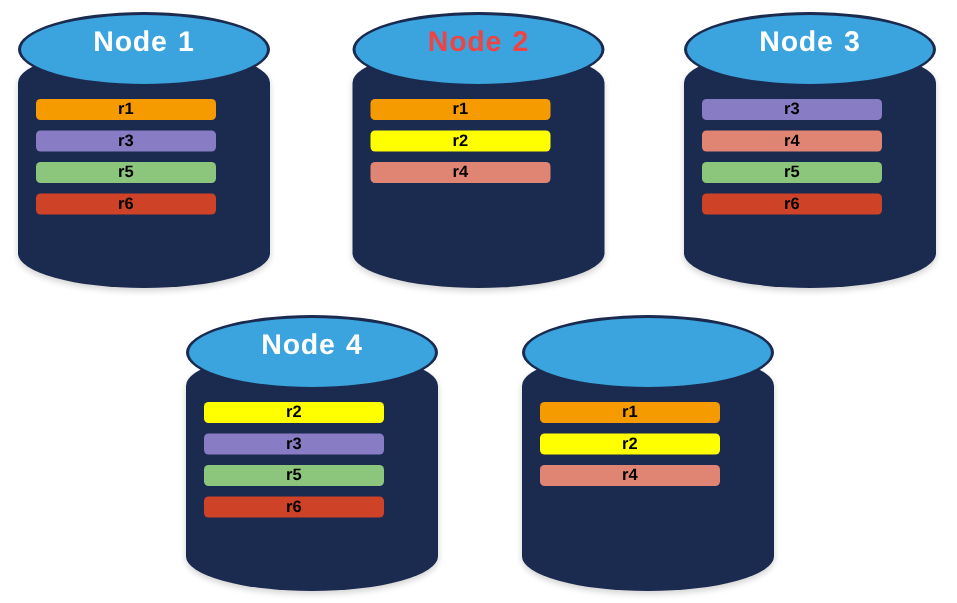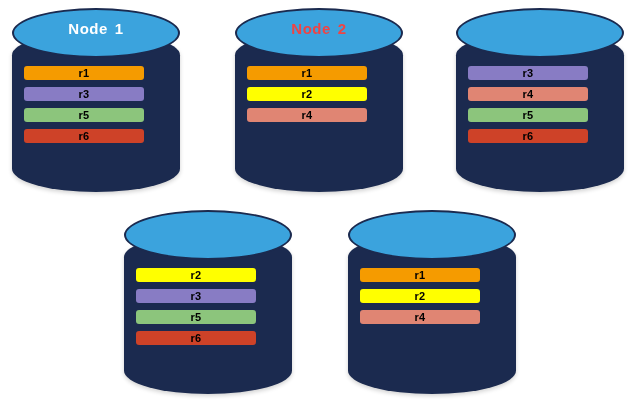--- a/index.html
+++ b/index.html
@@ -48,21 +48,21 @@
     border: 2px solid #1b2a4f;
     box-sizing: border-box;
   }
   .node .node-title {
     position: absolute;
     left: 0;
     top: 10px;
     width: 168px;
     text-align: center;
     color: #ffffff;
-    font-size: 15px;
+    font-size: 19px;
     font-weight: bold;
     letter-spacing: 0.5px;
     line-height: 22px;
     z-index: 3;
     pointer-events: none;
   }
   .node .node-title .num {
     margin-left: 7px;
   }
 
@@ -108,30 +108,32 @@
       <div class="node-title" style="color: #ef4444;"><span>Node</span><span class="num">2</span></div>
       <div class="replica-list">
         <div class="replica" style="background: rgb(245, 155, 0); color: rgb(0, 0, 0);">r1</div>
         <div class="replica" style="background: rgb(255, 255, 0); color: rgb(0, 0, 0);">r2</div>
         <div class="replica" style="background: rgb(224, 133, 115); color: rgb(0, 0, 0);">r4</div>
       </div>
     </div>
     <div class="node" style="left: 456px; top: 8px;">
       <div class="cyl-body" style="background: rgb(27, 42, 79);"></div>
       <div class="cyl-top" style="background: rgb(59, 163, 221); border-color: rgb(27, 42, 79);"></div>
+      <div class="node-title" style="color: rgb(255, 255, 255);"><span>Node</span><span class="num">3</span></div>
       <div class="replica-list">
         <div class="replica" style="background: rgb(136, 124, 196); color: rgb(0, 0, 0);">r3</div>
         <div class="replica" style="background: rgb(224, 133, 115); color: rgb(0, 0, 0);">r4</div>
         <div class="replica" style="background: rgb(140, 197, 124); color: rgb(0, 0, 0);">r5</div>
         <div class="replica" style="background: rgb(206, 66, 40); color: rgb(0, 0, 0);">r6</div>
       </div>
     </div>
     <div class="node" style="left: 124px; top: 210px;">
       <div class="cyl-body" style="background: rgb(27, 42, 79);"></div>
       <div class="cyl-top" style="background: rgb(59, 163, 221); border-color: rgb(27, 42, 79);"></div>
+      <div class="node-title" style="color: rgb(255, 255, 255);"><span>Node</span><span class="num">4</span></div>
       <div class="replica-list">
         <div class="replica" style="background: rgb(255, 255, 0); color: rgb(0, 0, 0);">r2</div>
         <div class="replica" style="background: rgb(136, 124, 196); color: rgb(0, 0, 0);">r3</div>
         <div class="replica" style="background: rgb(140, 197, 124); color: rgb(0, 0, 0);">r5</div>
         <div class="replica" style="background: rgb(206, 66, 40); color: rgb(0, 0, 0);">r6</div>
       </div>
     </div>
     <div class="node" style="left: 348px; top: 210px;">
       <div class="cyl-body" style="background: rgb(27, 42, 79);"></div>
       <div class="cyl-top" style="background: rgb(59, 163, 221); border-color: rgb(27, 42, 79);"></div>

